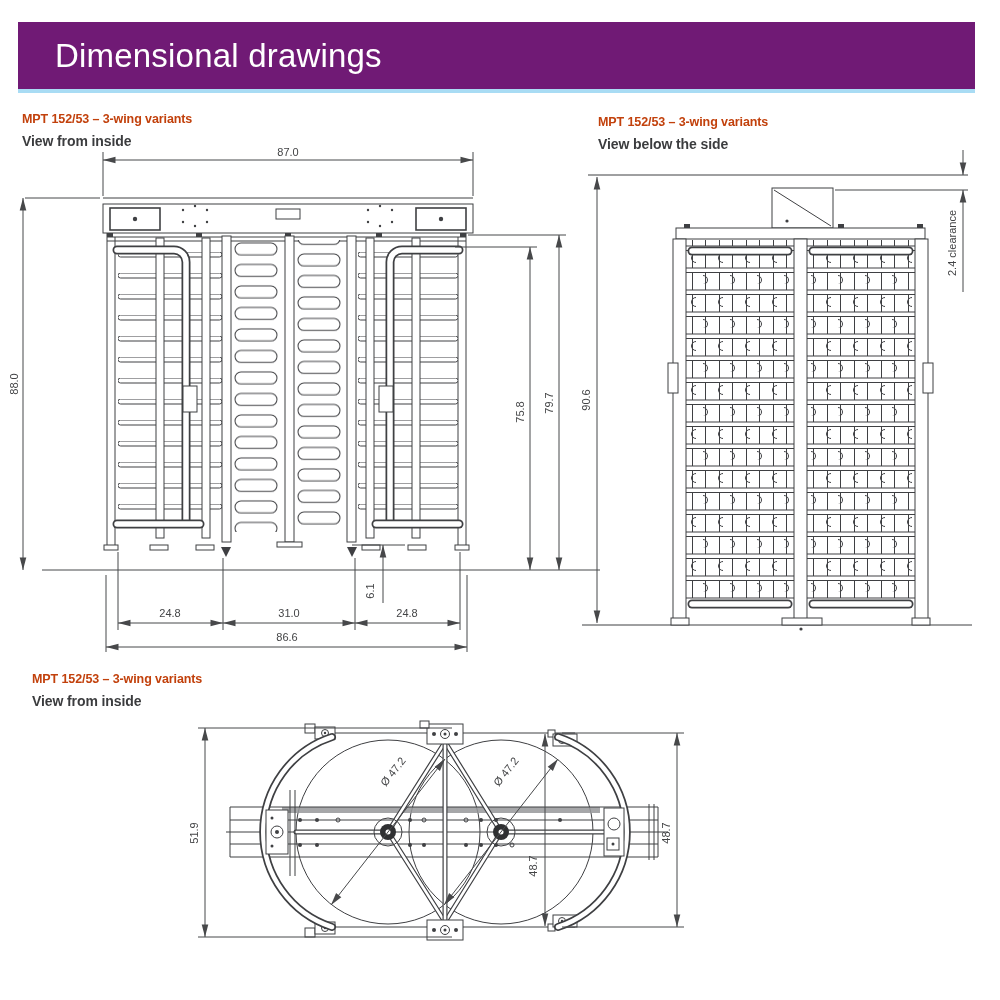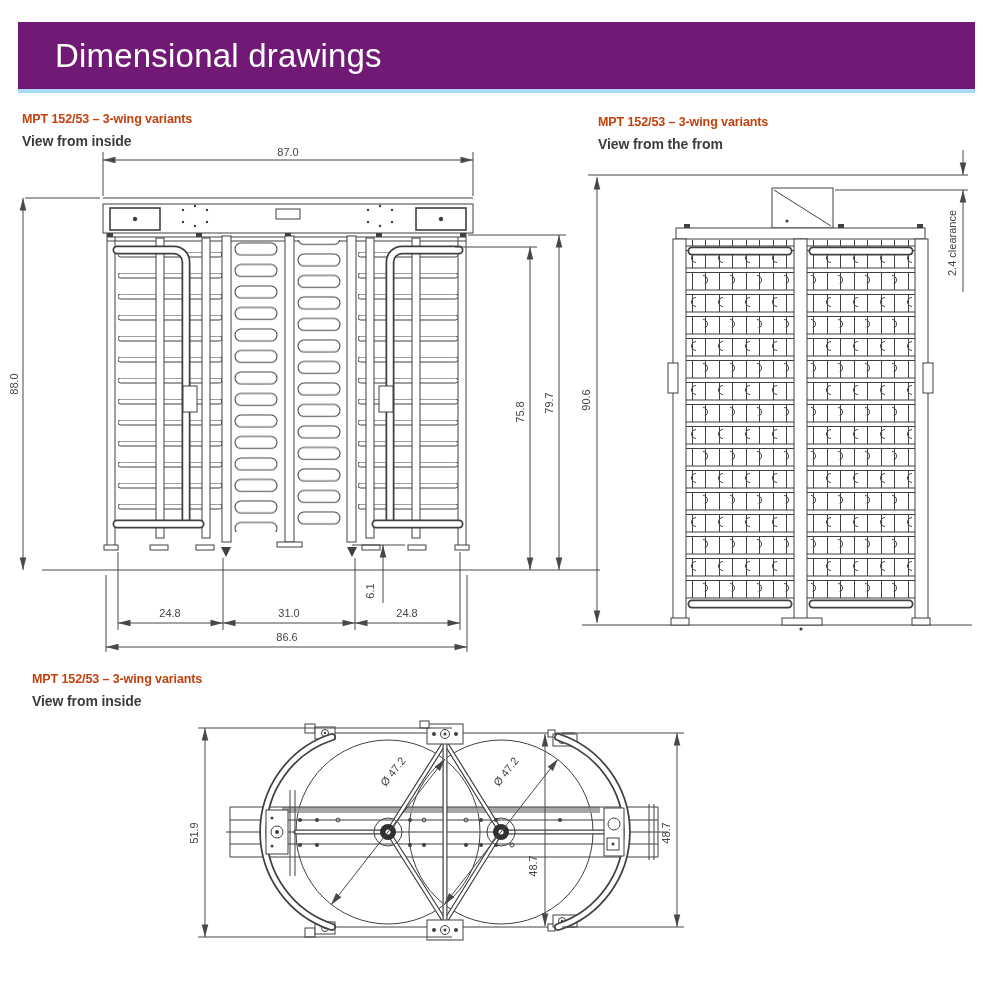--- a/index.html
+++ b/index.html
@@ -29,21 +29,21 @@
 </head>
 <body>
 
 <div class="banner">
   <div class="t">Dimensional drawings</div>
 </div>
 
 <div class="vtitle" style="left:22px;top:112px;">MPT 152/53 – 3-wing variants</div>
 <div class="vsub" style="left:22px;top:133px;">View from inside</div>
 <div class="vtitle" style="left:598px;top:115px;">MPT 152/53 – 3-wing variants</div>
-<div class="vsub" style="left:598px;top:136px;">View from the from</div>
+<div class="vsub" style="left:598px;top:136px;">View below the side</div>
 <div class="vtitle" style="left:32px;top:672px;">MPT 152/53 – 3-wing variants</div>
 <div class="vsub" style="left:32px;top:693px;">View from inside</div>
 
 <svg width="1000" height="1000" viewBox="0 0 1000 1000">
   <defs>
     <marker id="aE" markerUnits="userSpaceOnUse" markerWidth="14" markerHeight="8" refX="13" refY="4" orient="auto">
       <path d="M13,4 0.5,7.3 0.5,0.7z" fill="#47484a"></path>
     </marker>
     <marker id="aS" markerUnits="userSpaceOnUse" markerWidth="14" markerHeight="8" refX="1" refY="4" orient="auto">
       <path d="M1,4 13.5,0.7 13.5,7.3z" fill="#47484a"></path>

